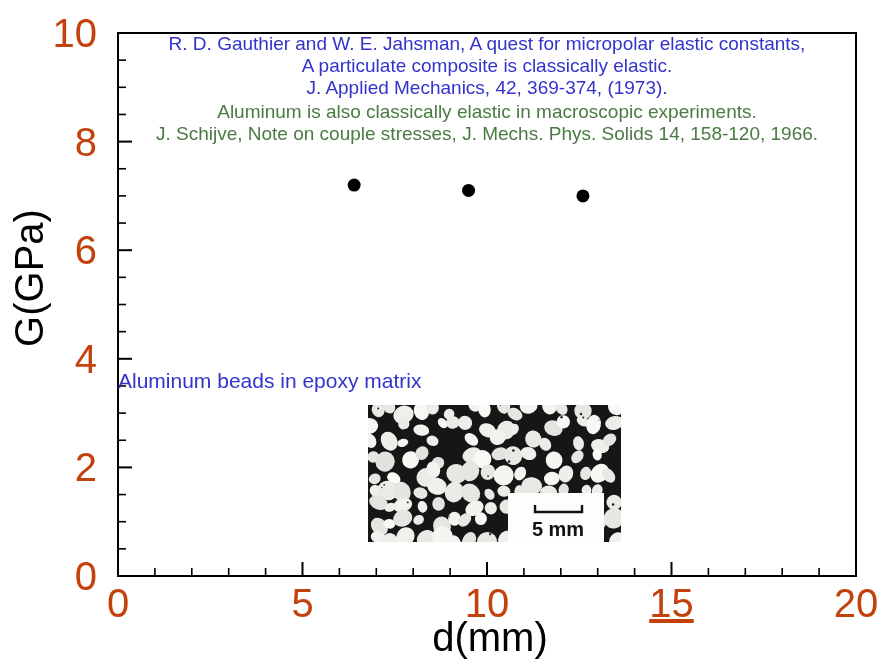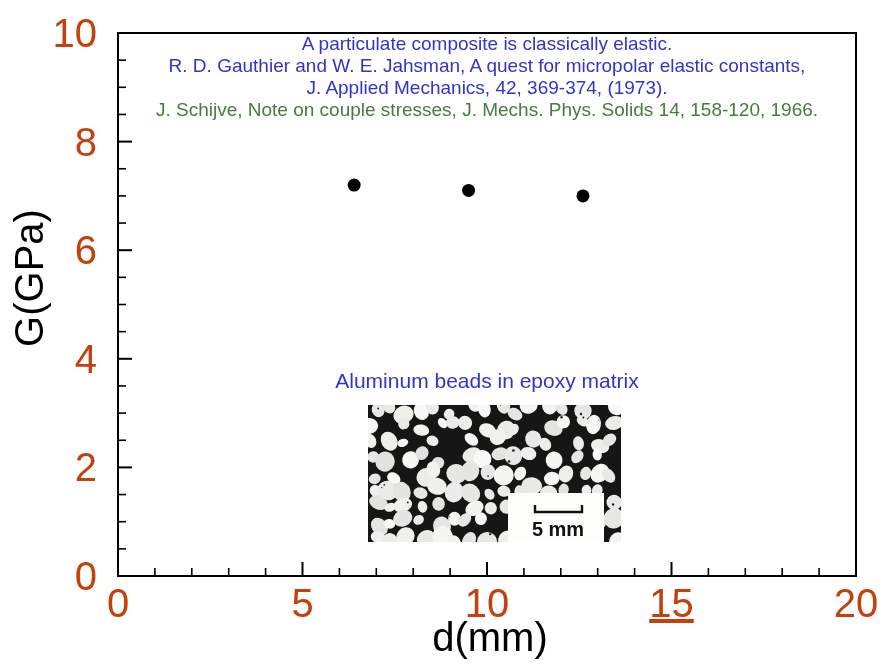--- a/index.html
+++ b/index.html
@@ -16,21 +16,21 @@
   #xlab{left:490px;top:615px;transform:translateX(-50%);}
   .annot{
     position:absolute;left:118px;top:33px;width:738px;
     text-align:center;font-size:19px;line-height:22px;
   }
   .blue{color:var(--blue,#3333cc);}
   .green{color:var(--green,#4a7b42);}
   .green-first{margin-top:2px;}
   #inset-label{
     position:absolute;left:118px;top:369px;width:738px;
-    text-align:center;font-size:21px;
+    font-size:21px;
   }
   #micrograph{position:absolute;left:368px;top:405px;}
 </style>
 </head>
 <body>
 
 <div class="stage">
 
   <svg id="plot" width="887" height="670" viewBox="0 0 887 670">
       <rect x="118" y="33" width="738" height="543" fill="none" stroke="#000000" stroke-width="2"></rect>
@@ -78,23 +78,24 @@
       <line x1="118" y1="33" x2="132" y2="33" stroke="#000000" stroke-width="2"></line>
       <circle cx="354.15999999999997" cy="185.04000000000002" r="6.5" fill="#000000"></circle>
       <circle cx="468.55" cy="190.47000000000003" r="6.5" fill="#000000"></circle>
       <circle cx="582.9399999999999" cy="195.89999999999998" r="6.5" fill="#000000"></circle>
     </svg>
 
   <div class="axis-title" id="ylab">G(GPa)</div>
   <div class="axis-title" id="xlab">d(mm)</div>
 
   <div class="annot">
+    <div class="blue">R. D. Gauthier and W. E. Jahsman, A quest for micropolar elastic constants,</div>
     <div class="blue">A particulate composite is classically elastic.</div>
-    <div class="blue">R. D. Gauthier and W. E. Jahsman, A quest for micropolar elastic constants,</div>
     <div class="blue">J. Applied Mechanics, 42, 369-374, (1973).</div>
+    <div class="green green-first">Aluminum is also classically elastic in macroscopic experiments.</div>
     <div class="green">J. Schijve, Note on couple stresses, J. Mechs. Phys. Solids 14, 158-120, 1966.</div>
   </div>
 
   <div class="blue" id="inset-label">Aluminum beads in epoxy matrix</div>
 
   <svg id="micrograph" width="253" height="137" viewBox="0 0 253 137">
     <rect x="0" y="0" width="253" height="137" fill="#161616"></rect>
     <g id="beads">
         <ellipse cx="10.1" cy="5.2" rx="7.2" ry="6.2" transform="rotate(67 10.1 5.2)" fill="rgb(232,232,228)"></ellipse>
         <ellipse cx="20.8" cy="1.3" rx="7.6" ry="6.0" transform="rotate(59 20.8 1.3)" fill="rgb(232,232,228)"></ellipse>

